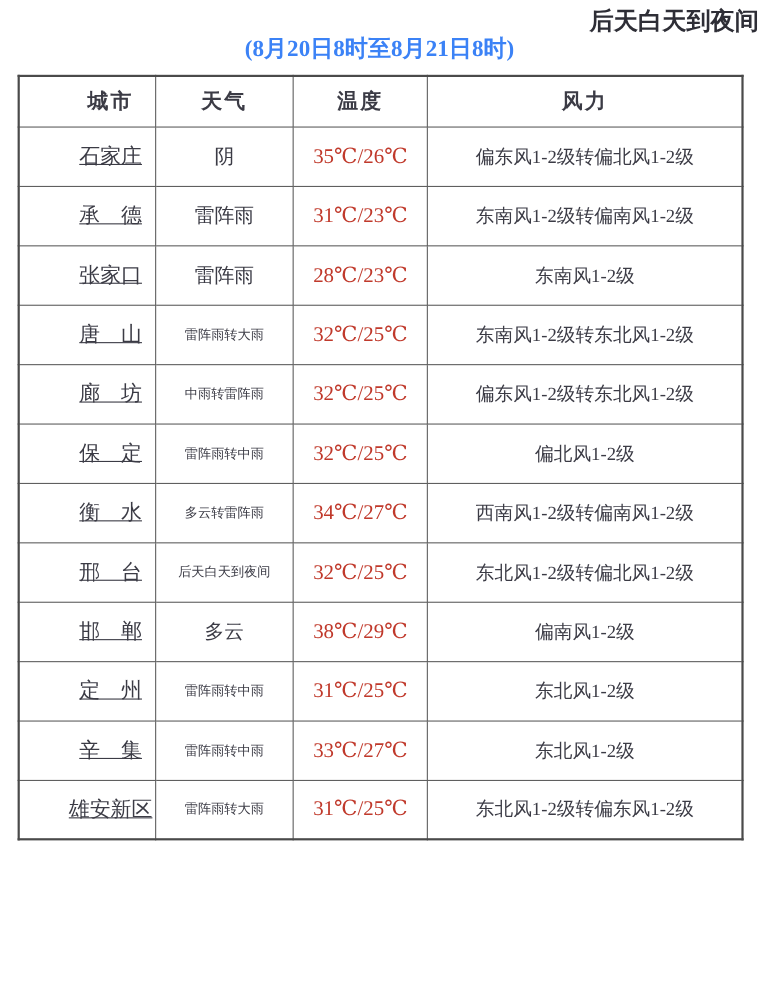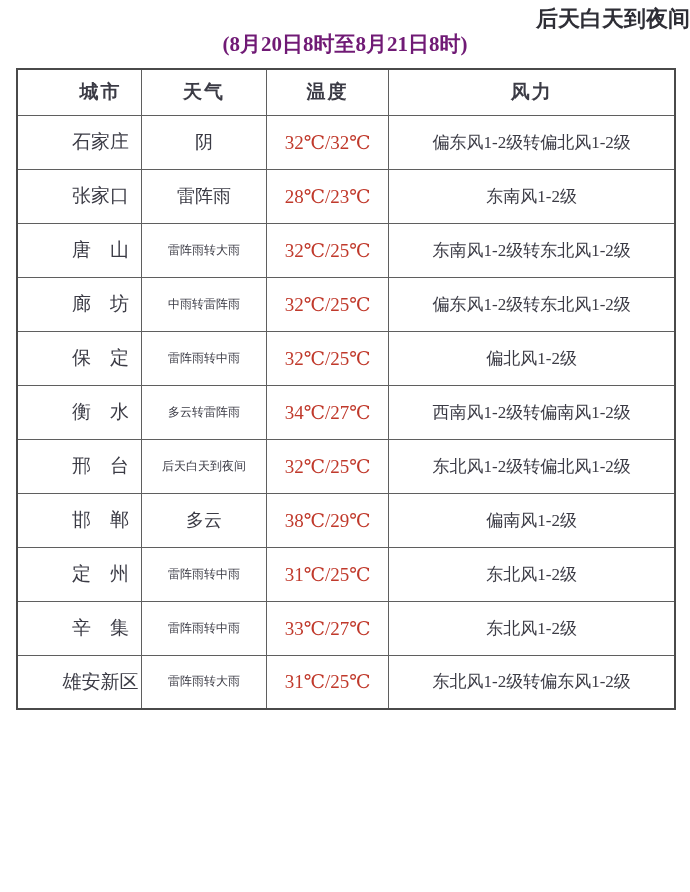--- a/index.html
+++ b/index.html
@@ -19,21 +19,21 @@
     text-align: right;
     font-size: 22px;
     font-weight: 700;
     color: #2e2e36;
     line-height: 26px;
   }
   .subtitle {
     text-align: center;
     font-size: 21px;
     font-weight: 700;
-    color: #701a75;
+    color: #3b82f6;
     line-height: 25px;
   }
   table.weather {
     margin: 11px 0 0 16px;
     width: 660px;
     border-collapse: collapse;
     border: 2px solid #4a4a4a;
     table-layout: fixed;
   }
   th, td {
@@ -49,20 +49,21 @@
     letter-spacing: 2px;
   }
   td { height: 54px; }
   .col-city  { width: 122px; padding-left: 42px; }
   .col-weather { width: 122px; }
   .col-temp  { width: 120px; }
   .col-wind  { width: 280px; }
   td.col-city {
     font-size: 19px;
     font-weight: 400;
+    text-decoration: underline;
   }
   td.col-weather {
     font-size: 18px;
   }
   td.col-weather.small {
     font-size: 12px;
   }
   td.col-temp {
     font-size: 19px;
     color: #c0392b;
@@ -84,22 +85,28 @@
         <th class="col-city">城市</th>
         <th class="col-weather">天气</th>
         <th class="col-temp">温度</th>
         <th class="col-wind">风力</th>
       </tr>
     </thead>
     <tbody>
         <tr>
           <td class="col-city">石家庄</td>
           <td class="col-weather">阴</td>
-          <td class="col-temp">32℃/32℃</td>
+          <td class="col-temp">35℃/26℃</td>
           <td class="col-wind">偏东风1-2级转偏北风1-2级</td>
+        </tr>
+        <tr>
+          <td class="col-city">承　德</td>
+          <td class="col-weather">雷阵雨</td>
+          <td class="col-temp">31℃/23℃</td>
+          <td class="col-wind">东南风1-2级转偏南风1-2级</td>
         </tr>
         <tr>
           <td class="col-city">张家口</td>
           <td class="col-weather">雷阵雨</td>
           <td class="col-temp">28℃/23℃</td>
           <td class="col-wind">东南风1-2级</td>
         </tr>
         <tr>
           <td class="col-city">唐　山</td>
           <td class="col-weather small">雷阵雨转大雨</td>

